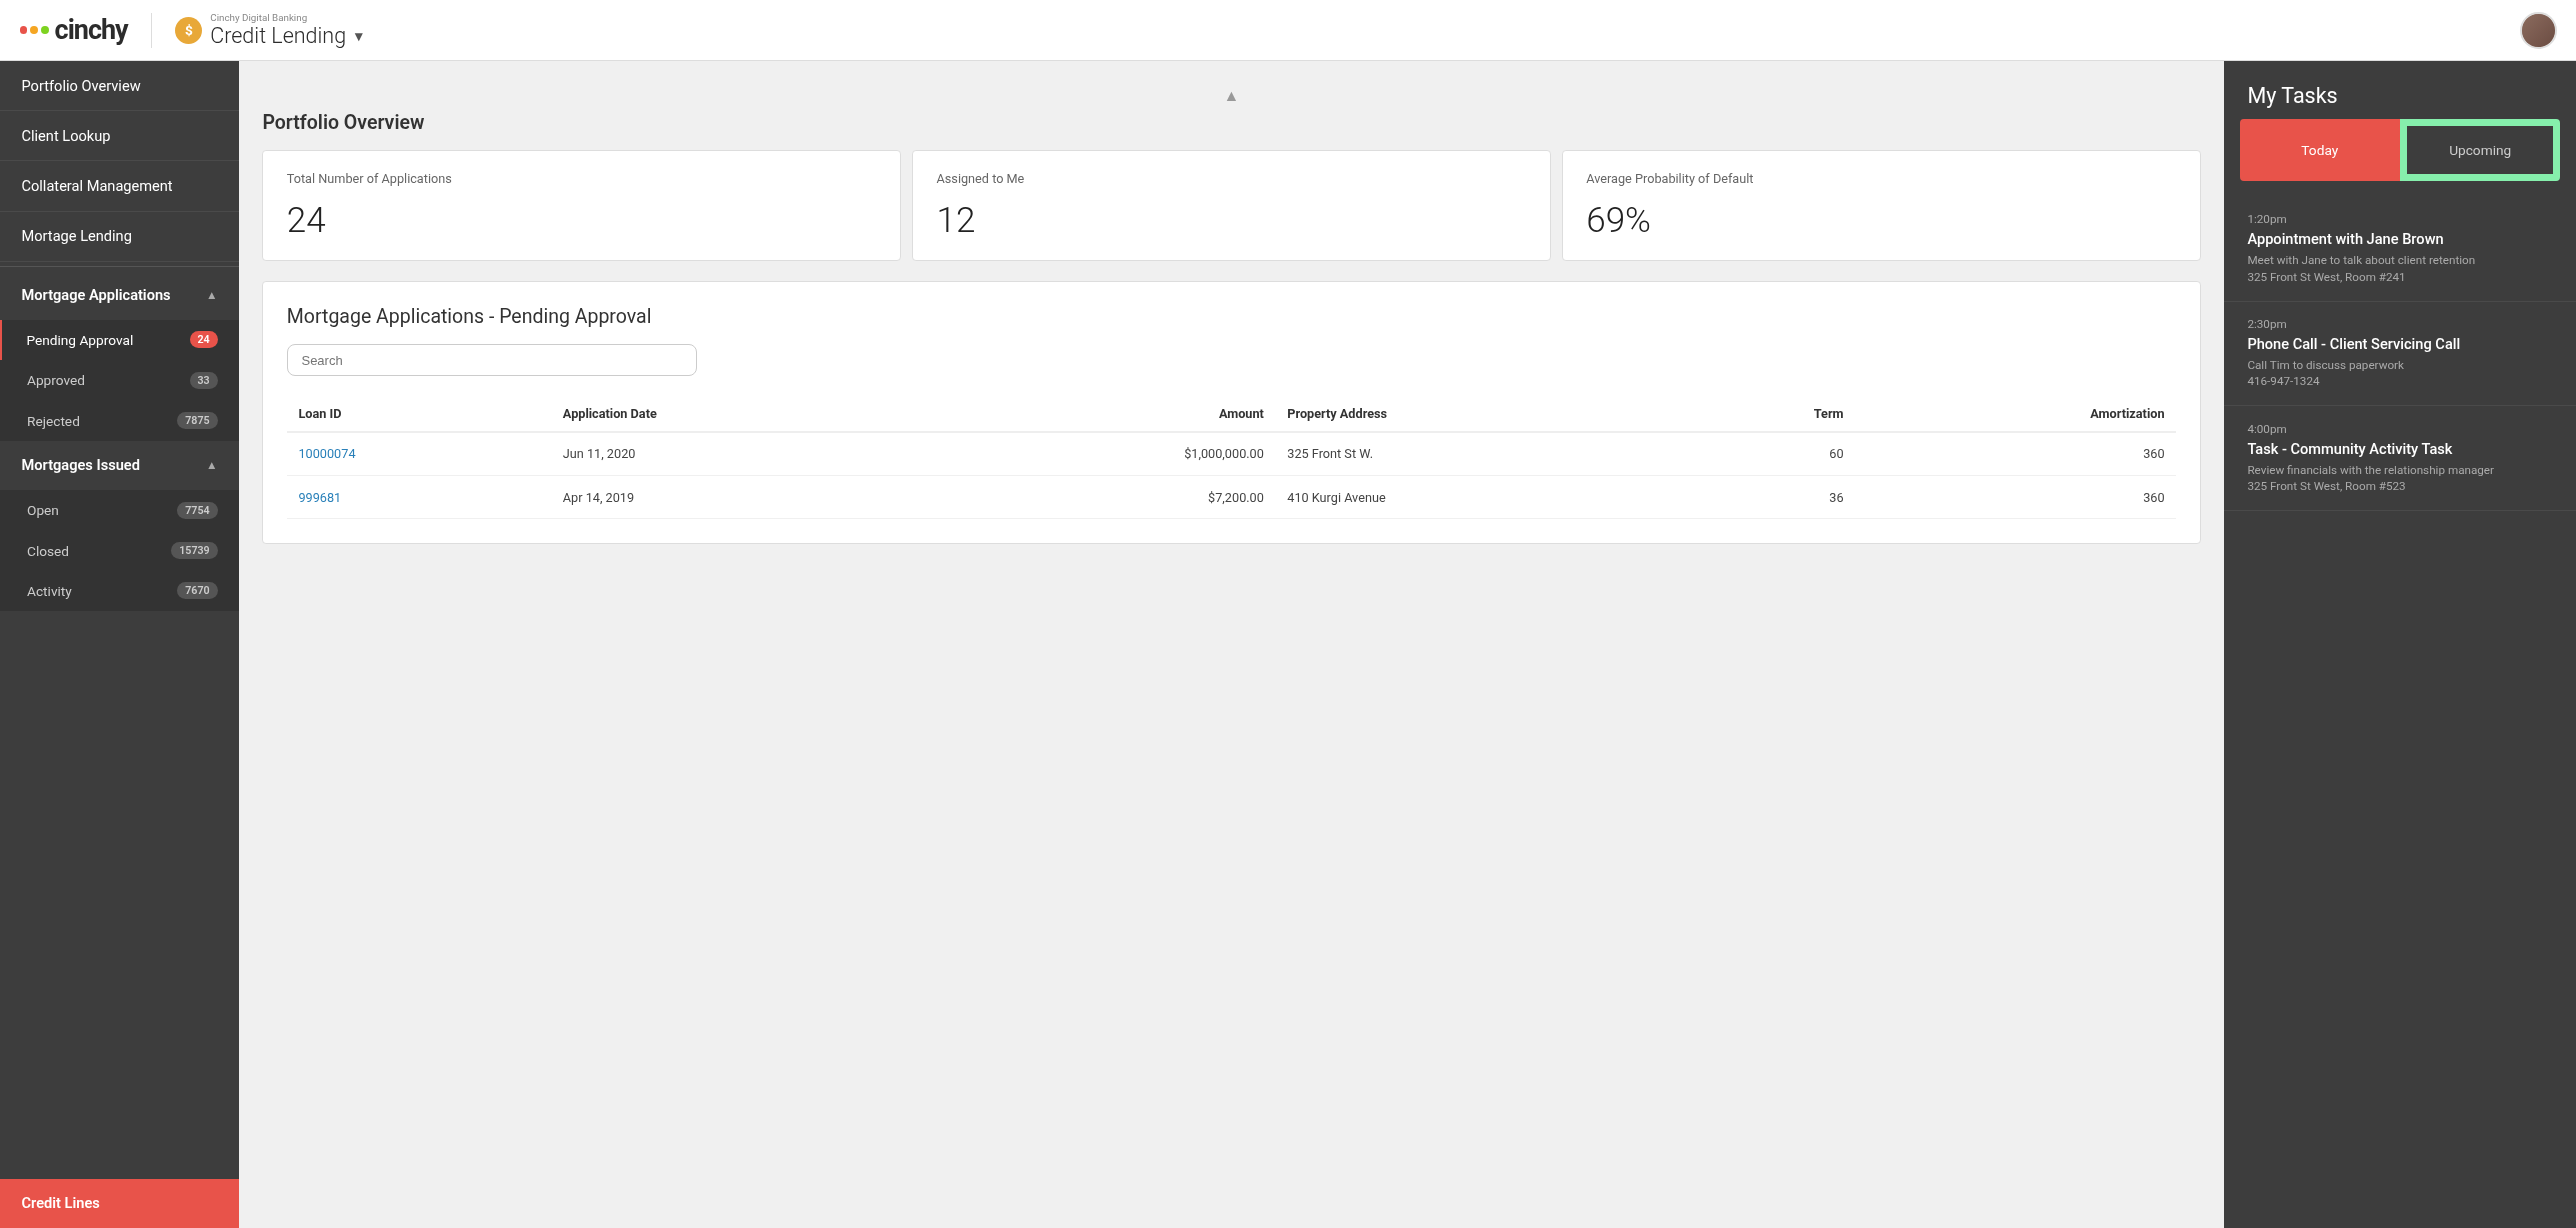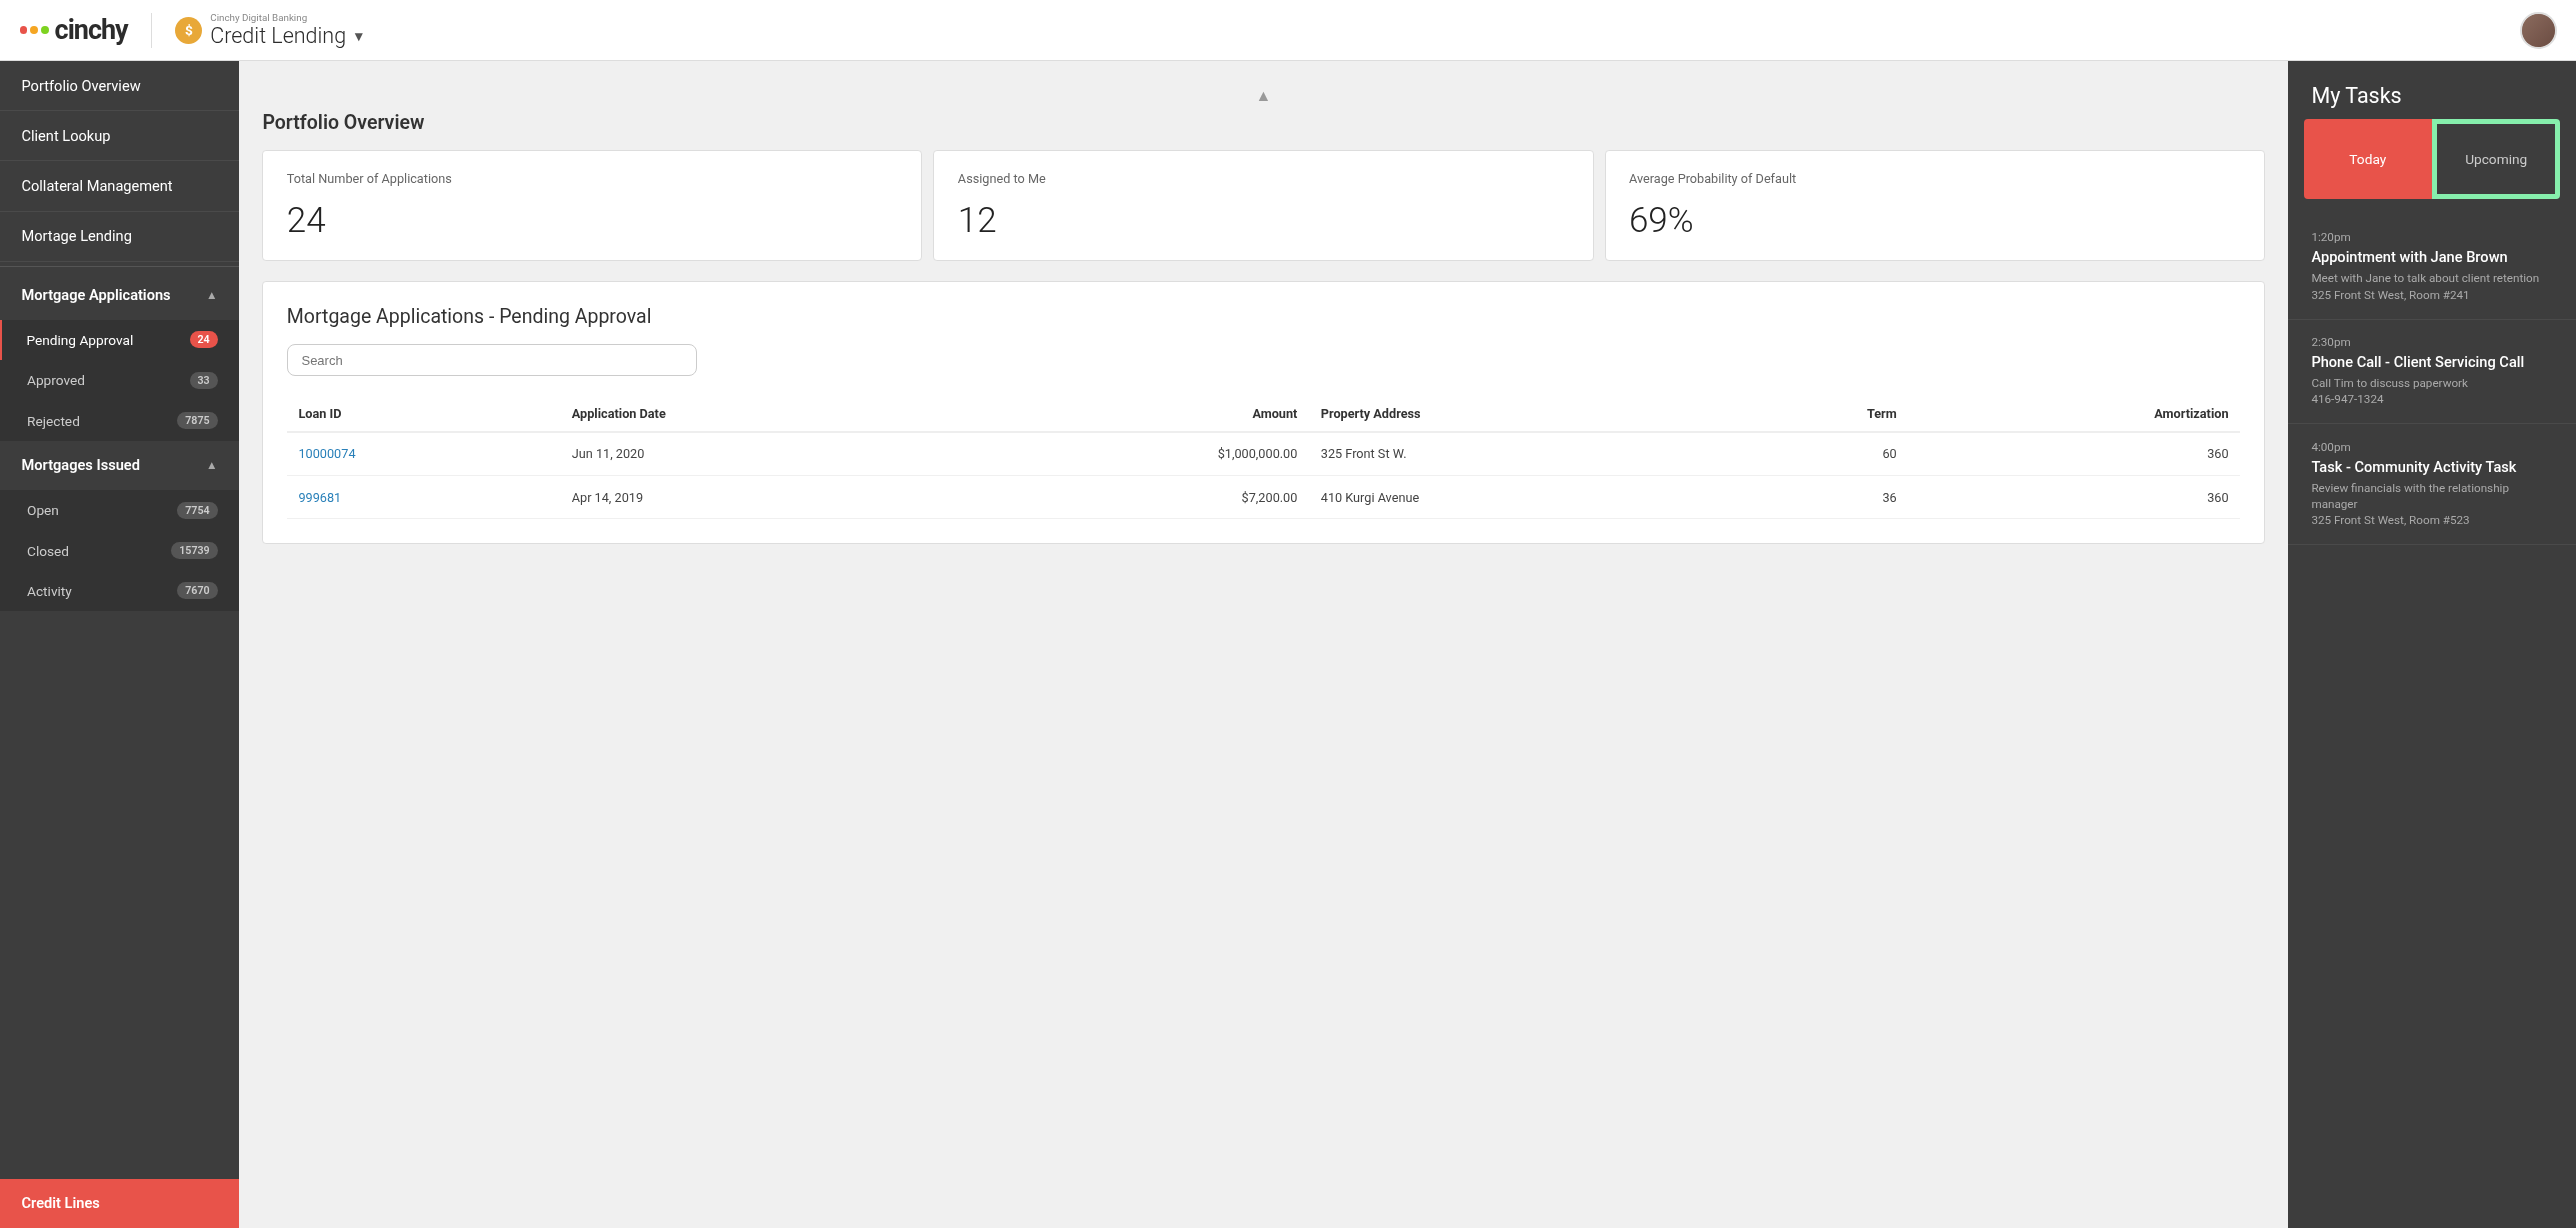--- a/index.html
+++ b/index.html
@@ -180,45 +180,45 @@
       padding: 13.7px 11.7px;
       font-size: 12.7px;
       color: #444;
       border-bottom: 1px solid #f0f0f0;
     }
     .data-table td.right { text-align: right; }
     .link-cell { color: #2980b9; cursor: pointer; text-decoration: none; }
 
     
     .tasks-panel {
-      width: 288px;
+      width: 352px;
       background: #3d3d3d;
       flex-shrink: 0;
       display: flex;
       flex-direction: column;
       overflow-y: auto;
     }
     .tasks-header {
       padding: 21.5px 23.4px 11.7px;
       color: #fff;
       font-size: 21.5px;
       font-weight: 400;
     }
     .tasks-tabs {
       display: flex;
       padding: 0 15.6px 15.6px;
       gap: 0;
     }
     .task-tab {
       flex: 1;
-      padding: 27px;
+      padding: 16px;
       text-align: center;
       font-size: 13.7px;
       cursor: pointer;
-      border: 5px solid #86efac;
+      border: 7px solid #86efac;
       color: #ccc;
     }
     .task-tab.active {
       background: #e8534a;
       color: #fff;
       border-color: #e8534a;
     }
     .task-tab:first-child { border-radius: 3.9px 0 0 3.9px; }
     .task-tab:last-child { border-radius: 0 3.9px 3.9px 0; }
     .task-item {

